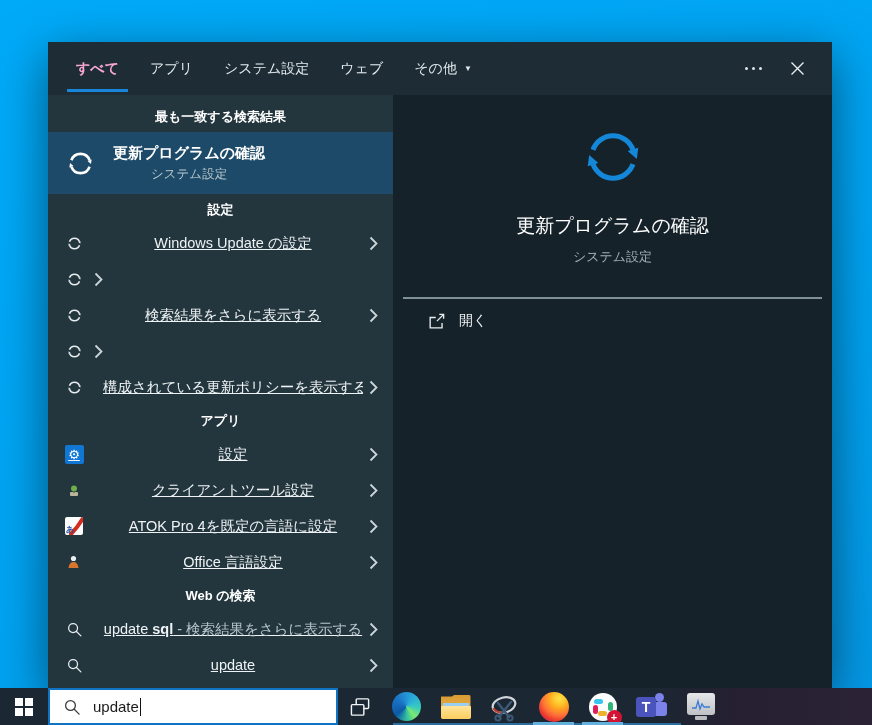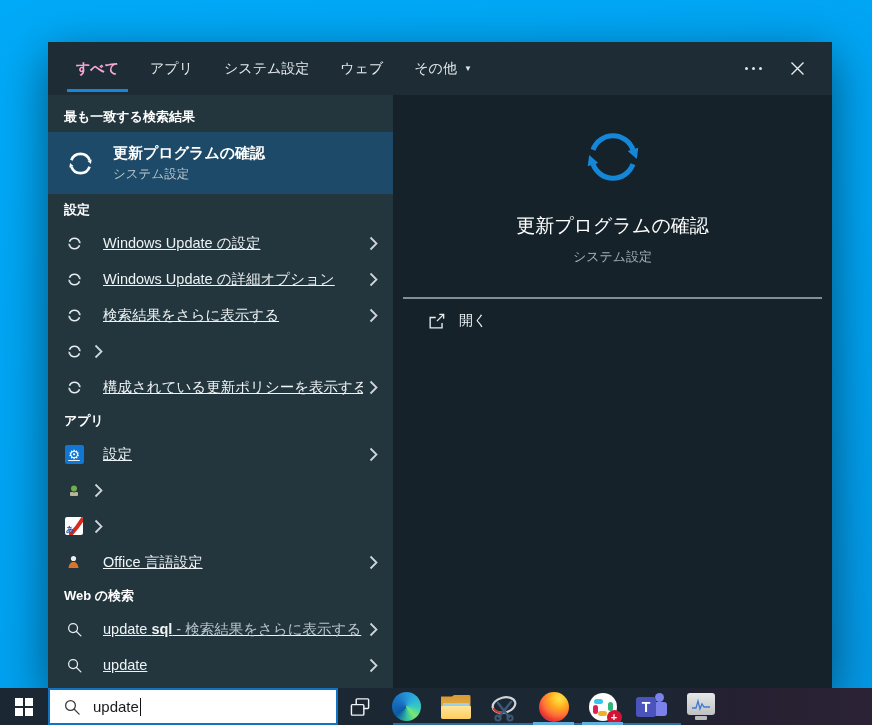--- a/index.html
+++ b/index.html
@@ -31,21 +31,21 @@
   }
   .tab .dd { font-size:8px; margin-left:7px; color:#dfe6e9; }
   .tabsbar .spacer { flex:1; }
   .iconbtn {
     width:34px; height:34px; display:flex; align-items:center; justify-content:center;
     margin-left:10px;
   }
   .dots { display:flex; gap:4px; }
   .dots i { width:3px; height:3px; border-radius:50%; background:#dfe6e9; }
 
-  .content { flex:1; display:flex; min-height:0; }
+  .content { flex:1; display:flex; min-height:0;text-align:center; }
   .left { width:345px; background:#23353d; flex:none; padding-top:6px; }
   .right { flex:1; background:#16222a; display:flex; flex-direction:column; align-items:center; }
 
   .sec-header {
     font-size:13px; font-weight:bold; color:#fff; padding:7px 16px 6px 16px;
   }
   .bm-row {
     height:62px; background:#1c4a68; display:flex; align-items:center; padding:0 12px;
   }
   .bm-icon { width:40px; display:flex; justify-content:center; color:#fff; flex:none; }
@@ -217,21 +217,20 @@
 
       <div class="row">
         <span class="islot">
           <svg width="17" height="17" viewBox="0 0 32 32">
               <path d="M6.6 12.6A10 10 0 0 1 25.4 12.6" fill="none" stroke="currentColor" stroke-width="3"></path>
               <path d="M26.8 16.4L27.5 11.85 23.3 13.35Z" fill="currentColor"></path>
               <path d="M25.4 19.4A10 10 0 0 1 6.6 19.4" fill="none" stroke="currentColor" stroke-width="3"></path>
               <path d="M5.2 15.6L4.5 20.15 8.7 18.65Z" fill="currentColor"></path>
             </svg>
         </span>
-        <span class="lbl">Windows Update の詳細オプション</span>
         <span class="chev">
           <svg width="9" height="15" viewBox="0 0 9 15">
               <path d="M1.5 1.5 L7.5 7.5 1.5 13.5" fill="none" stroke="currentColor" stroke-width="1.8"></path>
             </svg>
         </span>
       </div>
 
       <div class="row">
         <span class="islot">
           <svg width="17" height="17" viewBox="0 0 32 32">
@@ -299,36 +298,38 @@
       <div class="row">
         <span class="islot">
           <span class="mini-ico">
             <svg width="14" height="14" viewBox="0 0 14 14">
               <rect x="3" y="9" width="8" height="4" rx="1" fill="#b9b49a"></rect>
               <circle cx="7" cy="5.5" r="3" fill="#6fae4e"></circle>
               <path d="M7 8 L7 10" stroke="#4d7a36" stroke-width="1.4"></path>
             </svg>
           </span>
         </span>
+        <span class="lbl">クライアントツール設定</span>
         <span class="chev">
           <svg width="9" height="15" viewBox="0 0 9 15">
               <path d="M1.5 1.5 L7.5 7.5 1.5 13.5" fill="none" stroke="currentColor" stroke-width="1.8"></path>
             </svg>
         </span>
       </div>
 
       <div class="row">
         <span class="islot">
           <span class="atok-tile">
             <svg class="stroke" viewBox="0 0 22 22">
                 <path d="M4 20 C10 14 14 8 18 1" stroke="#d42b1e" stroke-width="4" fill="none" stroke-linecap="round"></path>
               </svg>
             <span class="a">あ</span>
           </span>
         </span>
+        <span class="lbl">ATOK Pro 4を既定の言語に設定</span>
         <span class="chev">
           <svg width="9" height="15" viewBox="0 0 9 15">
               <path d="M1.5 1.5 L7.5 7.5 1.5 13.5" fill="none" stroke="currentColor" stroke-width="1.8"></path>
             </svg>
         </span>
       </div>
 
       <div class="row">
         <span class="islot">
           <span class="mini-ico">

